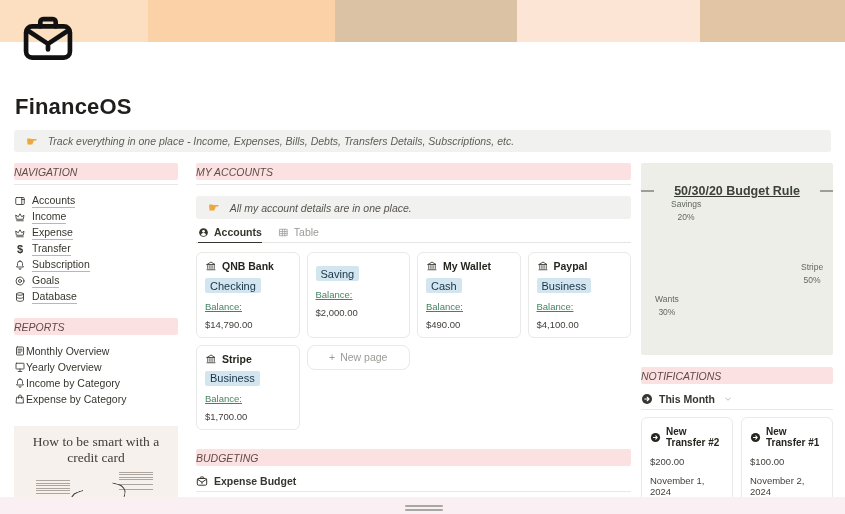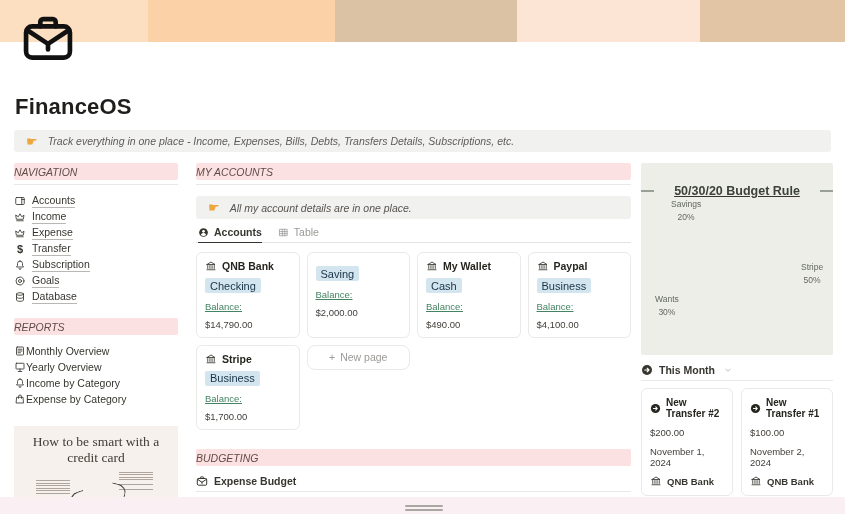--- a/index.html
+++ b/index.html
@@ -388,20 +388,21 @@
           <span>Savings</span><br><span>20%</span>
         </div>
         <div class="dlabel" style="left:160px; top:98px">
           <span>Stripe</span><br><span>50%</span>
         </div>
         <div class="dlabel" style="left:14px; top:130px">
           <span>Wants</span><br><span>30%</span>
         </div>
       </div>
 
+      <div class="pinkbar" style="margin-top:12px">NOTIFICATIONS</div>
       <div class="notif-row">
         <svg class="ic fill" style="width:12px;height:12px">
             <use href="#i-arrow"></use>
           </svg>
         <span>This Month</span>
         <svg class="chev">
             <use href="#i-chev"></use>
           </svg>
       </div>
       <div class="divider"></div>

